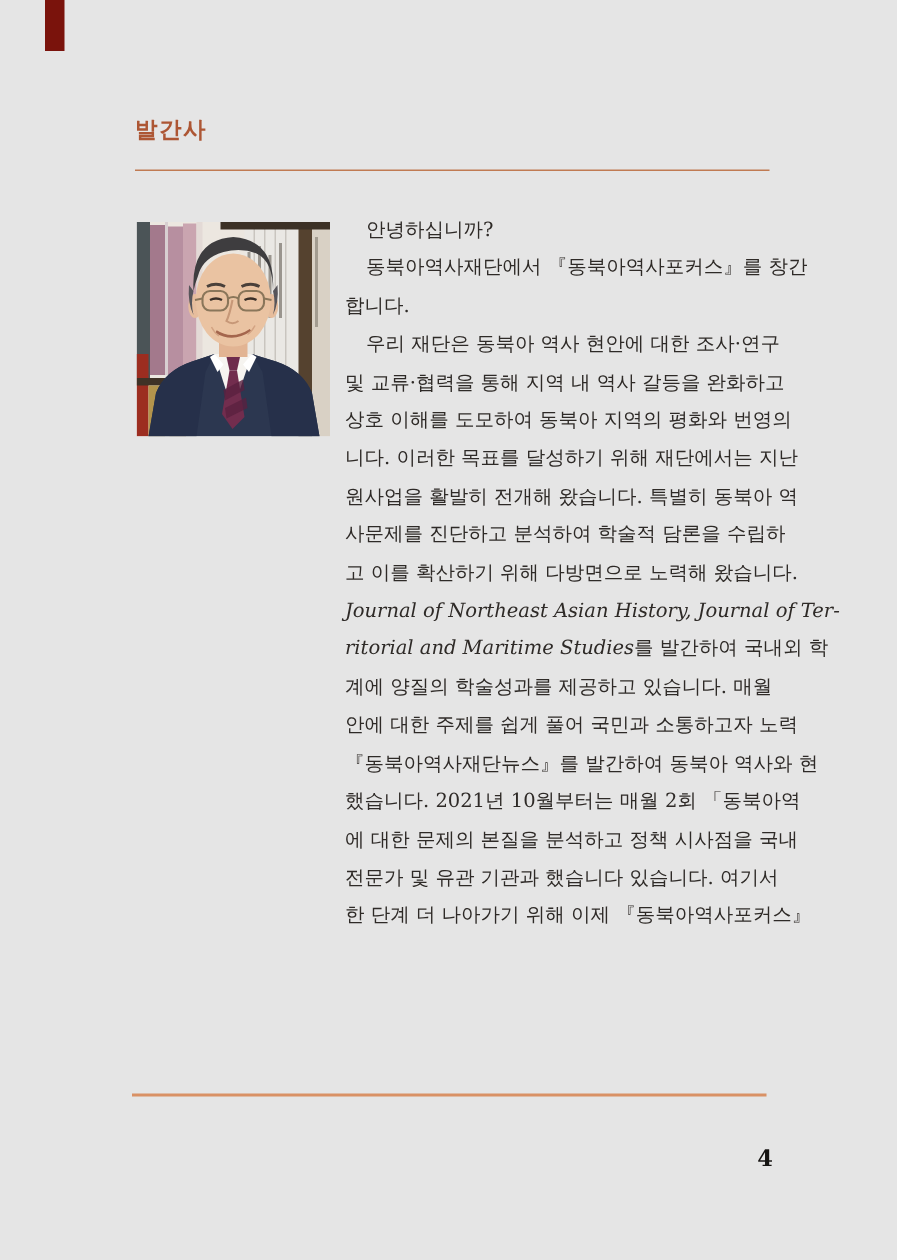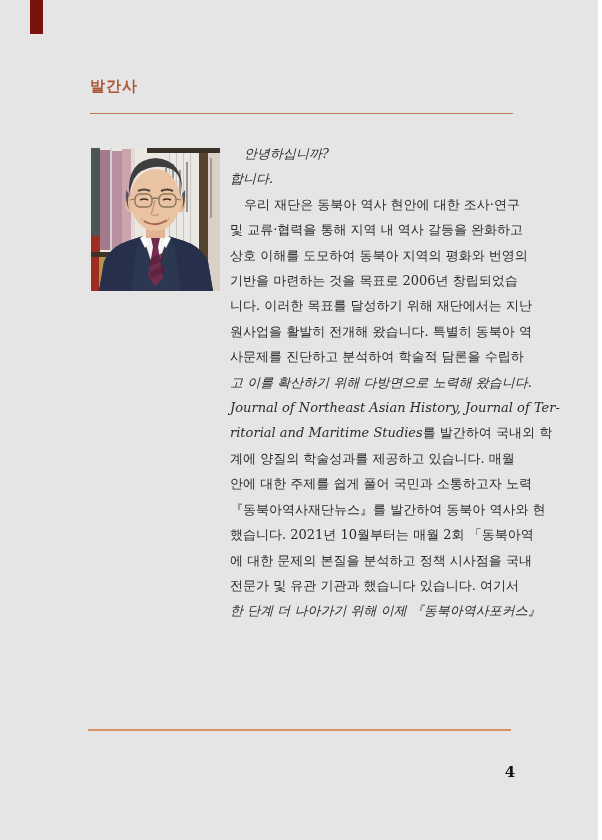--- a/index.html
+++ b/index.html
@@ -54,21 +54,20 @@
   }
   .line {
     text-align: justify;
     text-align-last: justify;
     white-space: nowrap;
     overflow: visible;
   }
   .line.left {
     text-align: left;
     text-align-last: left;
-    font-style: italic;
   }
   .line.indent { padding-left: 14px; }
   .em { font-style: italic; }
   .page-number {
     position: absolute;
     left: 498px; top: 763px;
     width: 24px;
     text-align: center;
     font-family: "DejaVu Serif", serif;
     font-weight: bold;
@@ -159,25 +158,25 @@
 
       <path d="M64,52 Q62,62 60,66 Q64,69 68,66" stroke="#c79878" stroke-width="1.4" fill="none"></path>
 
       <path d="M53,73 Q64,80 76,72" stroke="#a4664d" stroke-width="1.8" fill="none"></path>
       <path d="M50,70 Q52,74 55,76 M79,69 Q77,73 74,75" stroke="#d3a383" stroke-width="1" fill="none"></path>
     </svg>
   </div>
 
   <div class="body-text">
       <div class="line left indent"><span>안녕하십니까?</span></div>
+      <div class="line indent"><span>동북아역사재단에서 『동북아역사포커스』를 창간</span></div>
       <div class="line left"><span>합니다.</span></div>
       <div class="line indent"><span>우리 재단은 동북아 역사 현안에 대한 조사·연구</span></div>
       <div class="line"><span>및 교류·협력을 통해 지역 내 역사 갈등을 완화하고</span></div>
       <div class="line"><span>상호 이해를 도모하여 동북아 지역의 평화와 번영의</span></div>
-      <div class="line"><span>기반을 마련하는 것을 목표로 2006년 창립되었습</span></div>
       <div class="line"><span>니다. 이러한 목표를 달성하기 위해 재단에서는 지난</span></div>
       <div class="line"><span>원사업을 활발히 전개해 왔습니다. 특별히 동북아 역</span></div>
       <div class="line"><span>사문제를 진단하고 분석하여 학술적 담론을 수립하</span></div>
       <div class="line left"><span>고 이를 확산하기 위해 다방면으로 노력해 왔습니다.</span></div>
       <div class="line"><span class="em">Journal of Northeast Asian History, Journal of Ter-</span></div>
       <div class="line"><span class="em">ritorial and Maritime Studies</span><span>를 발간하여 국내외 학</span></div>
       <div class="line"><span>계에 양질의 학술성과를 제공하고 있습니다. 매월</span></div>
       <div class="line"><span>안에 대한 주제를 쉽게 풀어 국민과 소통하고자 노력</span></div>
       <div class="line"><span>『동북아역사재단뉴스』를 발간하여 동북아 역사와 현</span></div>
       <div class="line"><span>했습니다. 2021년 10월부터는 매월 2회 「동북아역</span></div>

